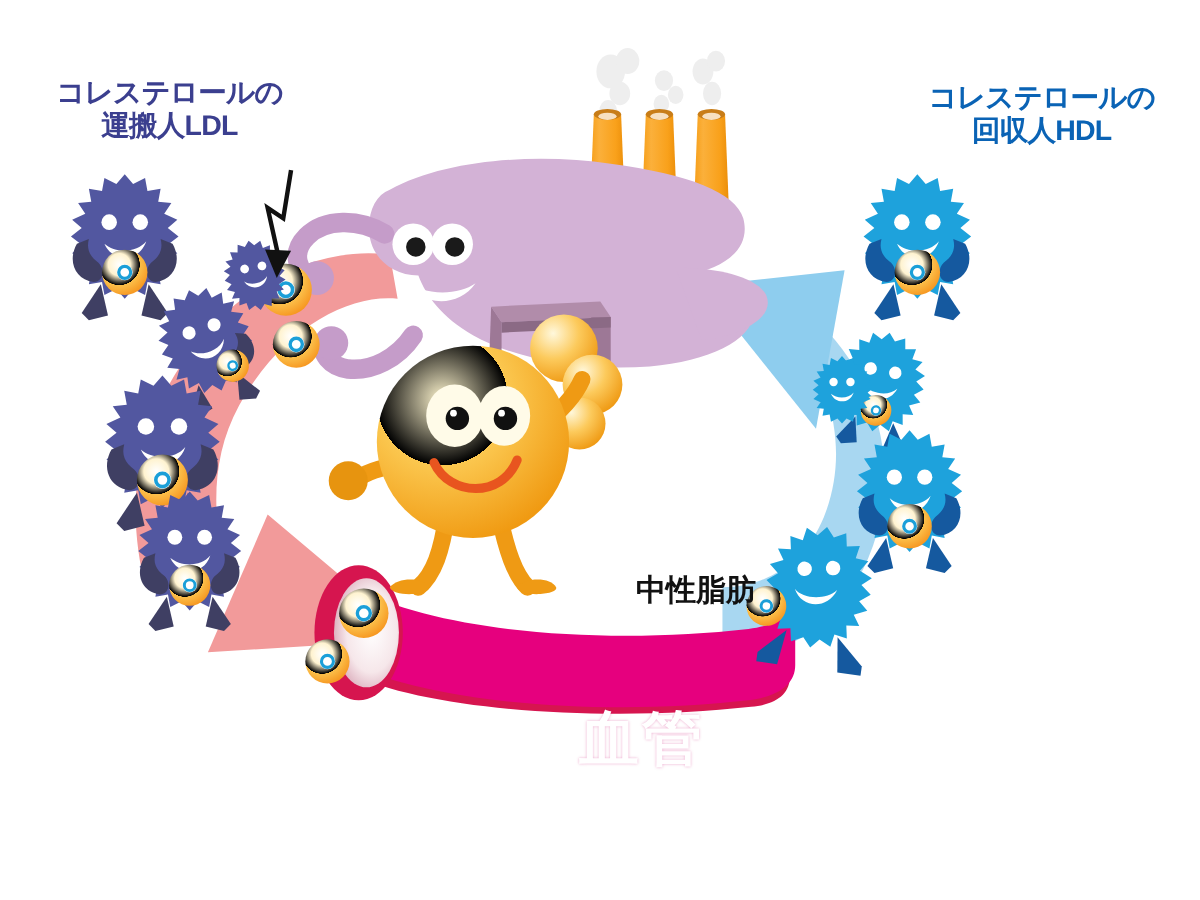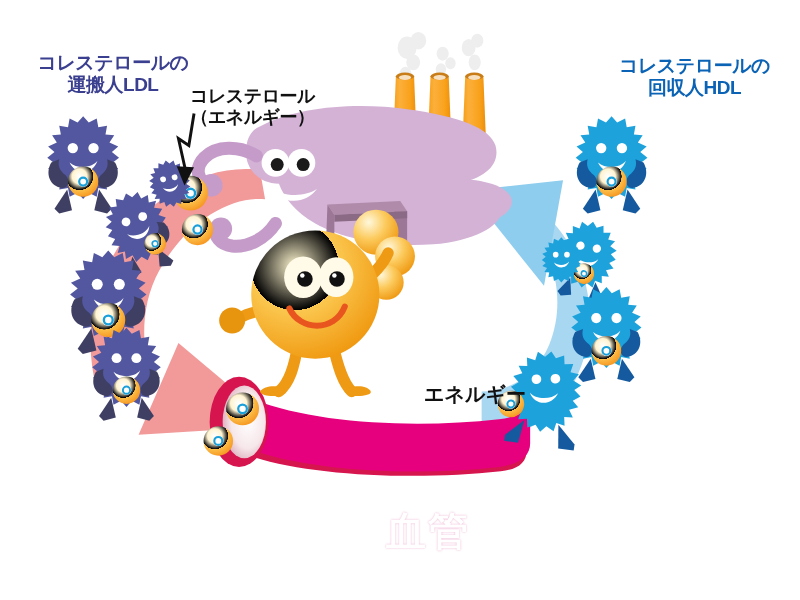--- a/index.html
+++ b/index.html
@@ -7,21 +7,21 @@
     width:800px;height:600px;overflow:hidden;background:#ffffff;
     font-family:"Liberation Sans","DejaVu Sans",sans-serif;
   }
   #stage{position:relative;width:693px;height:600px;background:#fff;}
   #art{position:absolute;inset:0;}
   .lbl{position:absolute;font-weight:bold;line-height:1.18;white-space:pre;}
   #lbl-ldl{left:8px;top:52px;width:210px;text-align:center;color:#3b3f8f;font-size:19px;letter-spacing:-0.5px;}
   #lbl-chol{left:165px;top:86px;width:175px;text-align:center;color:#111111;font-size:18px;letter-spacing:-0.5px;}
   #lbl-hdl{left:592px;top:55px;width:205px;text-align:center;color:#0a63b5;font-size:19px;letter-spacing:-0.5px;}
   #lbl-tg{left:424px;top:383px;color:#111111;font-size:20px;letter-spacing:0px;}
-  #lbl-vessel{left:386px;top:508px;color:#ffffff;font-size:40px;letter-spacing:2px;
+  #lbl-vessel{left:386px;top:470px;color:#ffffff;font-size:40px;letter-spacing:2px;
     text-shadow:0 0 2px rgba(200,0,110,.35);text-align:center;}
 </style>
 </head>
 <body>
 
 <div id="stage">
 
   <svg id="art" viewBox="0 0 800 600" xmlns="http://www.w3.org/2000/svg">
 
     <defs>
@@ -378,23 +378,21 @@
     <g>
       <path d="M224,131 L218,168 L206,160 L214,196" fill="none" stroke="#111111" stroke-width="3.4" stroke-linejoin="miter"></path>
       <path d="M213,214 L204,192 L224,193 Z" fill="#111111"></path>
     </g>
 
   </svg>
 
   <div class="lbl" id="lbl-ldl">コレステロールの
 運搬人LDL</div>
 
-  <div class="lbl" id="lbl-chol">コレステロール
-（エネルギー）</div>
 
   <div class="lbl" id="lbl-hdl">コレステロールの
 回収人HDL</div>
 
-  <div class="lbl" id="lbl-tg">エネルギー</div>
+  <div class="lbl" id="lbl-tg">中性脂肪</div>
 
   <div class="lbl" id="lbl-vessel">血管</div>
 
 </div>
 
 </body></html>

